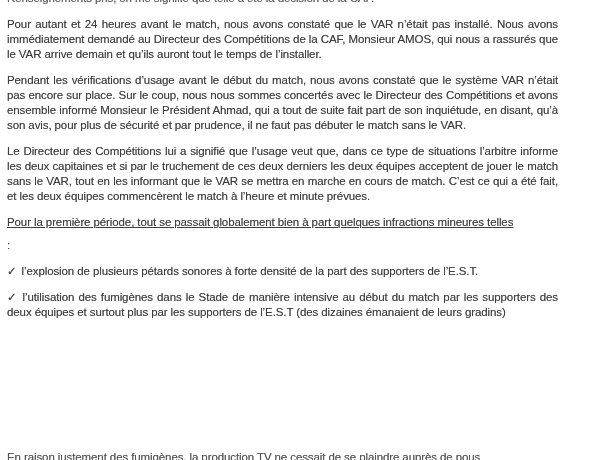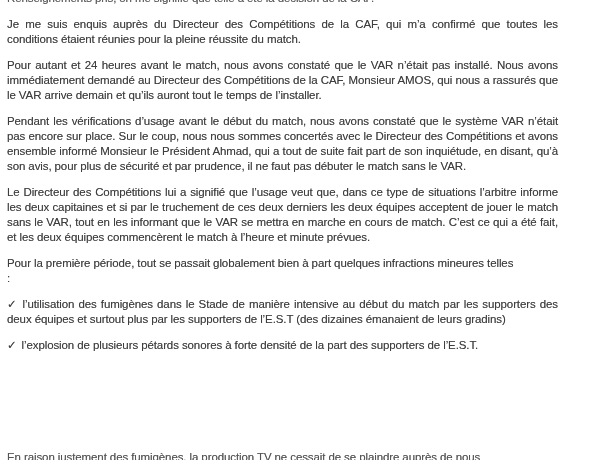--- a/index.html
+++ b/index.html
@@ -31,21 +31,22 @@
     margin: 0 0 11px 0;
   }
   .clipped-top {
     white-space: nowrap;
     overflow: hidden;
     color: #5d5d5d;
   }
   .oneline {
     white-space: nowrap;
     overflow: hidden;
-    margin-bottom: 0;
+    margin-bottom: 8px;
+    text-decoration: underline;
   }
   .colon {
     text-align: left;
   }
   .bullet .check {
     padding-right: 5px;
   }
   .clipped-bottom {
     position: absolute;
     top: 459px;
@@ -56,30 +57,29 @@
     overflow: hidden;
     color: #555555;
   }
 </style>
 </head>
 <body>
 
 <div class="page">
   <p class="para clipped-top">Renseignements pris, on me signifie que telle a été la décision de la CAF.</p>
 
-  <p class="para">Je me suis enquis auprès du Directeur des Compétitions de la CAF, qui m’a confirmé que toutes les conditions étaient réunies pour la pleine réussite du match.</p>
 
 
   <p class="para">Pour autant et 24 heures avant le match, nous avons constaté que le VAR n’était pas installé. Nous avons immédiatement demandé au Directeur des Compétitions de la CAF, Monsieur AMOS, qui nous a rassurés que le VAR arrive demain et qu’ils auront tout le temps de l’installer.</p>
 
   <p class="para">Pendant les vérifications d’usage avant le début du match, nous avons constaté que le système VAR n’était pas encore sur place. Sur le coup, nous nous sommes concertés avec le Directeur des Compétitions et avons ensemble informé Monsieur le Président Ahmad, qui a tout de suite fait part de son inquiétude, en disant, qu’à son avis, pour plus de sécurité et par prudence, il ne faut pas débuter le match sans le VAR.</p>
 
   <p class="para">Le Directeur des Compétitions lui a signifié que l’usage veut que, dans ce type de situations l’arbitre informe les deux capitaines et si par le truchement de ces deux derniers les deux équipes acceptent de jouer le match sans le VAR, tout en les informant que le VAR se mettra en marche en cours de match. C’est ce qui a été fait, et les deux équipes commencèrent le match à l’heure et minute prévues.</p>
 
   <p class="para oneline">Pour la première période, tout se passait globalement bien à part quelques infractions mineures telles</p>
   <p class="para colon">:</p>
 
+  <p class="para bullet"><span class="check">✓</span><span>l’explosion de plusieurs pétards sonores à forte densité de la part des supporters de l’E.S.T.</span></p>
+
   <p class="para bullet"><span class="check">✓</span><span>l’utilisation des fumigènes dans le Stade de manière intensive au début du match par les supporters des deux équipes et surtout plus par les supporters de l’E.S.T (des dizaines émanaient de leurs gradins)</span></p>
-
-  <p class="para bullet"><span class="check">✓</span><span>l’explosion de plusieurs pétards sonores à forte densité de la part des supporters de l’E.S.T.</span></p>
 
   <p class="para clipped-bottom">En raison justement des fumigènes, la production TV ne cessait de se plaindre auprès de nous</p>
 </div>
 
 </body></html>

